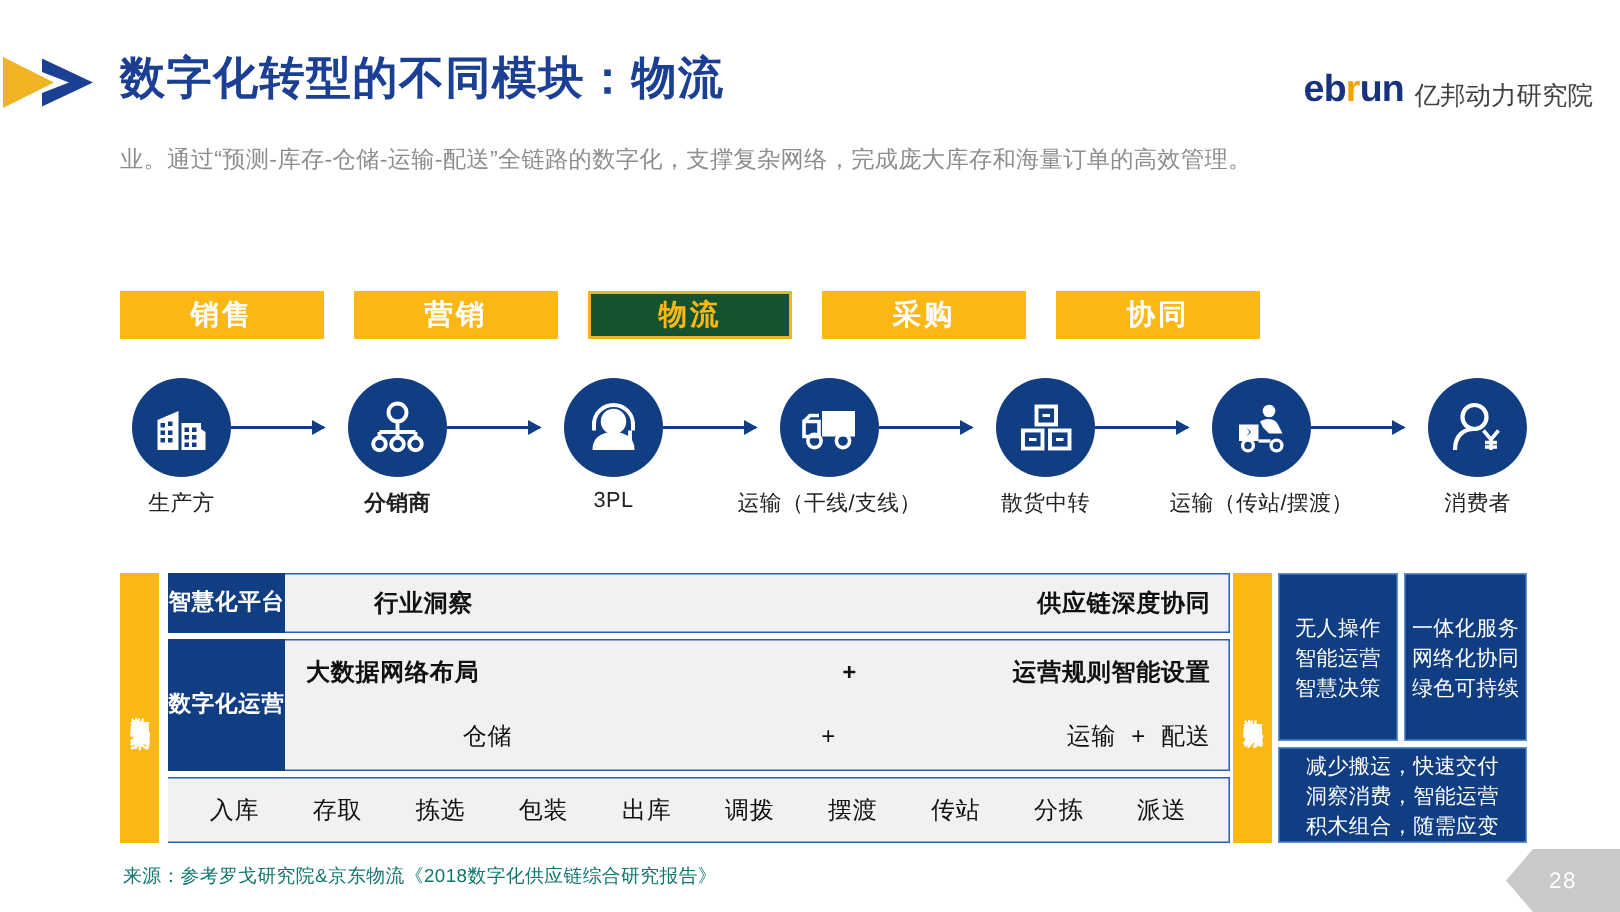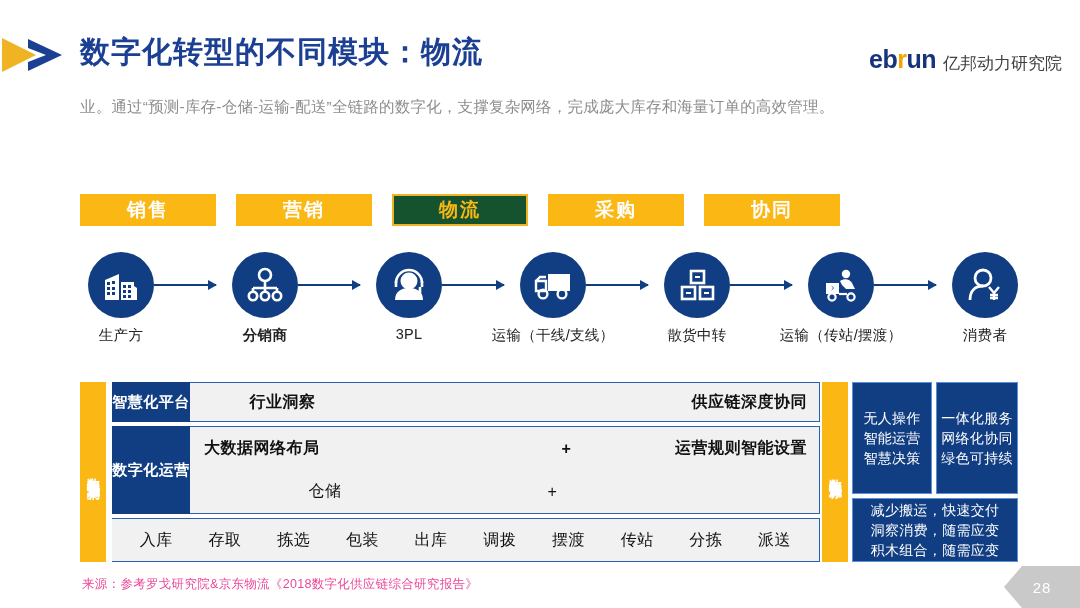--- a/index.html
+++ b/index.html
@@ -95,21 +95,21 @@
     position:absolute;background:#113e83;color:#fff;border:1.5px solid #5b8fd6;
     box-sizing:border-box;display:flex;flex-direction:column;align-items:center;
     justify-content:center;text-align:center;font-size:14px;line-height:20px;letter-spacing:0.3px;
   }
   .goal-a{left:0;top:0;width:80px;height:112px;}
   .goal-b{left:84px;top:0;right:0;height:112px;}
   .goal-c{left:0;top:116px;right:0;height:64px;font-size:14px;line-height:20px;}
 
   
   .source{
-    position:absolute;left:82px;top:576px;font-size:12.5px;color:#ec4899;letter-spacing:0.3px;
+    position:absolute;left:82px;top:576px;font-size:12.5px;color:#0f766e;letter-spacing:0.3px;
   }
   .pagetag{
     position:absolute;right:0;bottom:0;width:76px;height:42px;background:#c9c9c9;
     clip-path:polygon(18px 0,100% 0,100% 100%,18px 100%,0 50%);
     display:flex;align-items:center;justify-content:center;
     color:#ffffff;font-size:15px;letter-spacing:1px;
   }
 </style>
 </head>
 <body>
@@ -282,20 +282,21 @@
         <div class="row-head">数字化运营</div>
         <div class="row-body">
           <div class="sub">
             <div class="c1">大数据网络布局</div>
             <div class="c2">+</div>
             <div class="c3">运营规则智能设置</div>
           </div>
           <div class="sub">
             <div class="c1 light center">仓储</div>
             <div class="c2 light">+</div>
+            <div class="c3 light"><span>运输</span><span class="sp">+</span><span>配送</span></div>
           </div>
         </div>
       </div>
 
       <div class="row row-3">
         <div class="row-body">
           <div class="ops">
             <span>入库</span>
             <span>存取</span>
             <span>拣选</span>
@@ -321,21 +322,21 @@
         <span>智能运营</span>
         <span>智慧决策</span>
       </div>
       <div class="goal-box goal-b">
         <span>一体化服务</span>
         <span>网络化协同</span>
         <span>绿色可持续</span>
       </div>
       <div class="goal-box goal-c">
         <span>减少搬运，快速交付</span>
-        <span>洞察消费，随需应变</span>
+        <span>洞察消费，智能运营</span>
         <span>积木组合，随需应变</span>
       </div>
     </div>
   </div>
 
   <div class="source">来源：参考罗戈研究院&amp;京东物流《2018数字化供应链综合研究报告》</div>
   <div class="pagetag">28</div>
 
 </div>
 

